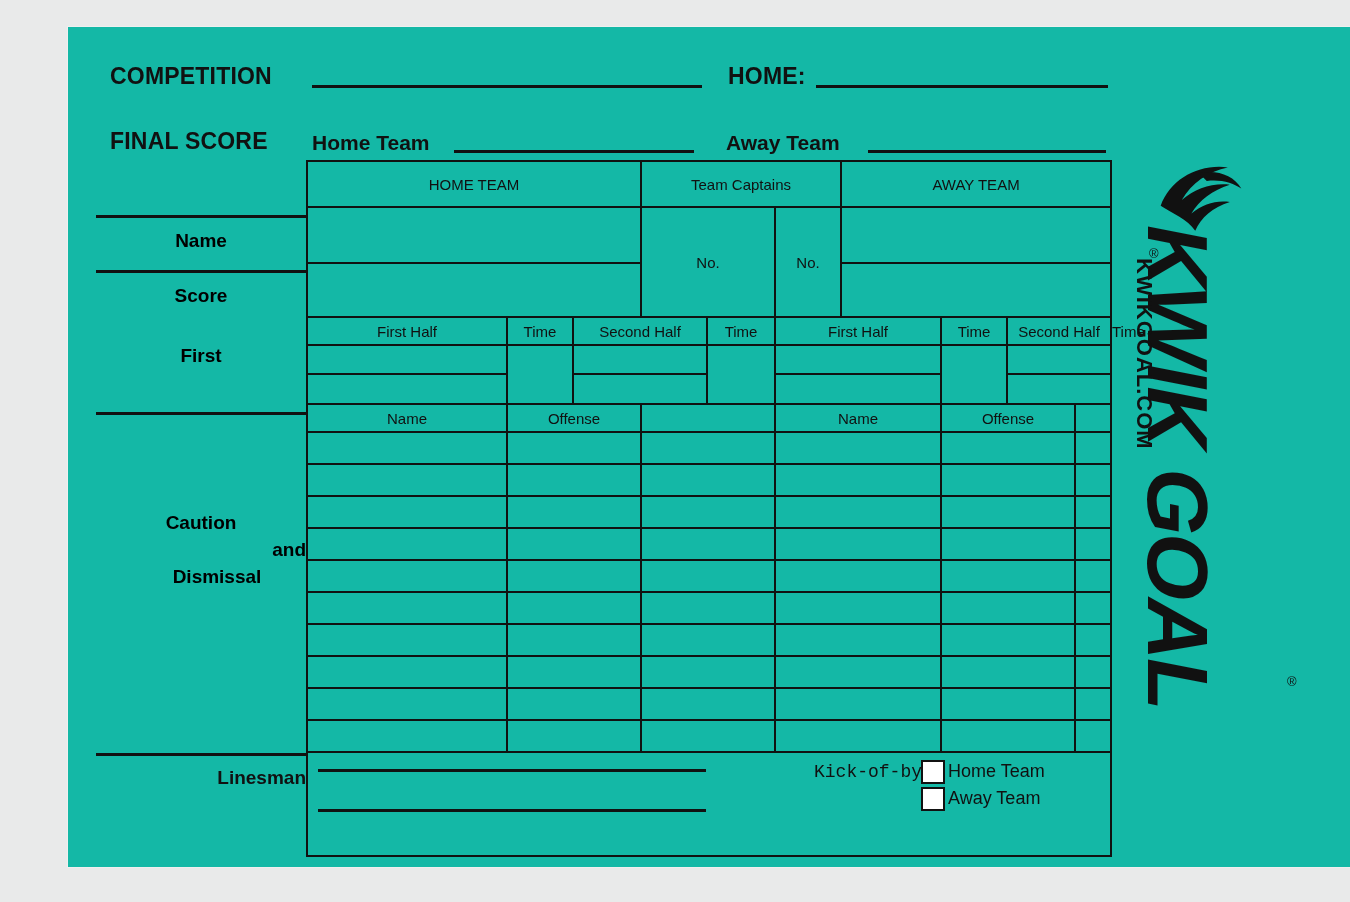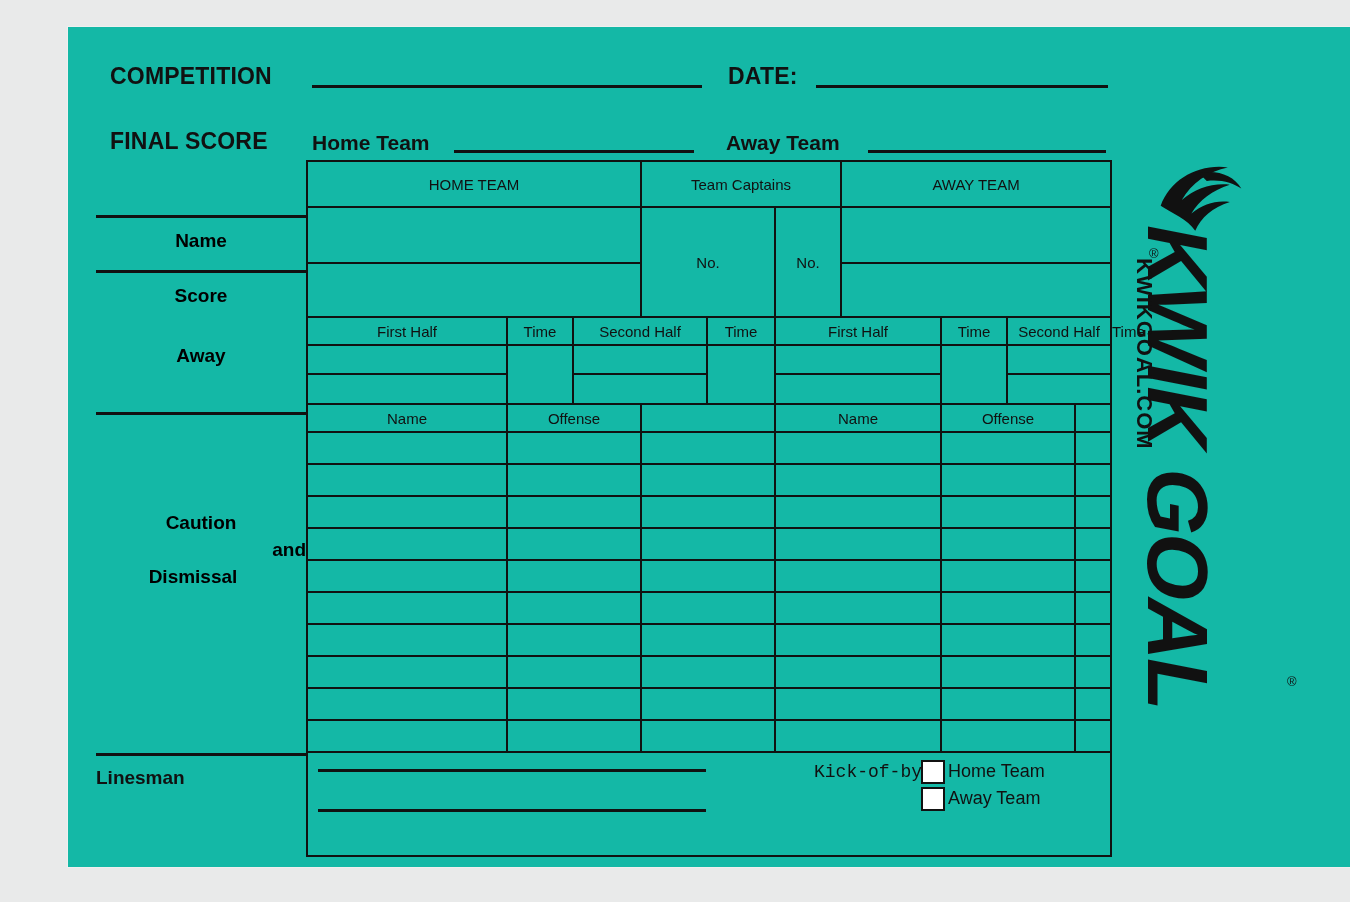--- a/index.html
+++ b/index.html
@@ -179,43 +179,43 @@
 </head>
 <body>
 
 <div id="page">
   <div class="sheet">
     <div class="sheet-inner">
 
       <div class="label-bold" style="position:absolute;left:42px;top:36px;">COMPETITION</div>
       <div class="rule" style="left:244px;top:58px;width:390px;"></div>
 
-      <div class="label-bold" style="position:absolute;left:660px;top:36px;">DATE:</div>
+      <div class="label-bold" style="position:absolute;left:660px;top:36px;">HOME:</div>
       <div class="rule" style="left:748px;top:58px;width:292px;"></div>
 
       <div class="label-bold" style="position:absolute;left:42px;top:101px;">FINAL SCORE</div>
 
       <div class="label-semi" style="position:absolute;left:244px;top:104px;">Home Team</div>
       <div class="rule" style="left:386px;top:123px;width:240px;"></div>
 
       <div class="label-semi" style="position:absolute;left:658px;top:104px;">Away Team</div>
       <div class="rule" style="left:800px;top:123px;width:238px;"></div>
 
       <div class="leftrule" style="top:188px;"></div>
       <div class="leftrule" style="top:243px;"></div>
       <div class="leftrule" style="top:385px;"></div>
       <div class="leftrule" style="top:726px;"></div>
 
       <div class="rowlabel" style="position:absolute;left:28px;top:203px;width:210px;">Name</div>
       <div class="rowlabel" style="position:absolute;left:28px;top:258px;width:210px;">Score</div>
-      <div class="rowlabel" style="position:absolute;left:28px;top:318px;width:210px;">Away</div>
+      <div class="rowlabel" style="position:absolute;left:28px;top:318px;width:210px;">First</div>
       <div class="rowlabel" style="position:absolute;left:28px;top:485px;width:210px;">Caution</div>
       <div class="rowlabel" style="position:absolute;left:28px;top:512px;width:210px;text-align:right;">and</div>
-      <div class="rowlabel" style="position:absolute;left:20px;top:539px;width:210px;">Dismissal</div>
-      <div class="linesman-label" style="left:28px;top:740px;width:210px;text-align:left;">Linesman</div>
+      <div class="rowlabel" style="position:absolute;left:44px;top:539px;width:210px;">Dismissal</div>
+      <div class="linesman-label" style="left:28px;top:740px;width:210px;text-align:right;">Linesman</div>
 
       <table class="grid" style="left:238px;top:133px;width:804px;">
         <colgroup>
           <col style="width:100px">
           <col style="width:100px">
           <col style="width:66px">
           <col style="width:68px">
           <col style="width:66px">
           <col style="width:68px">
           <col style="width:33px">

